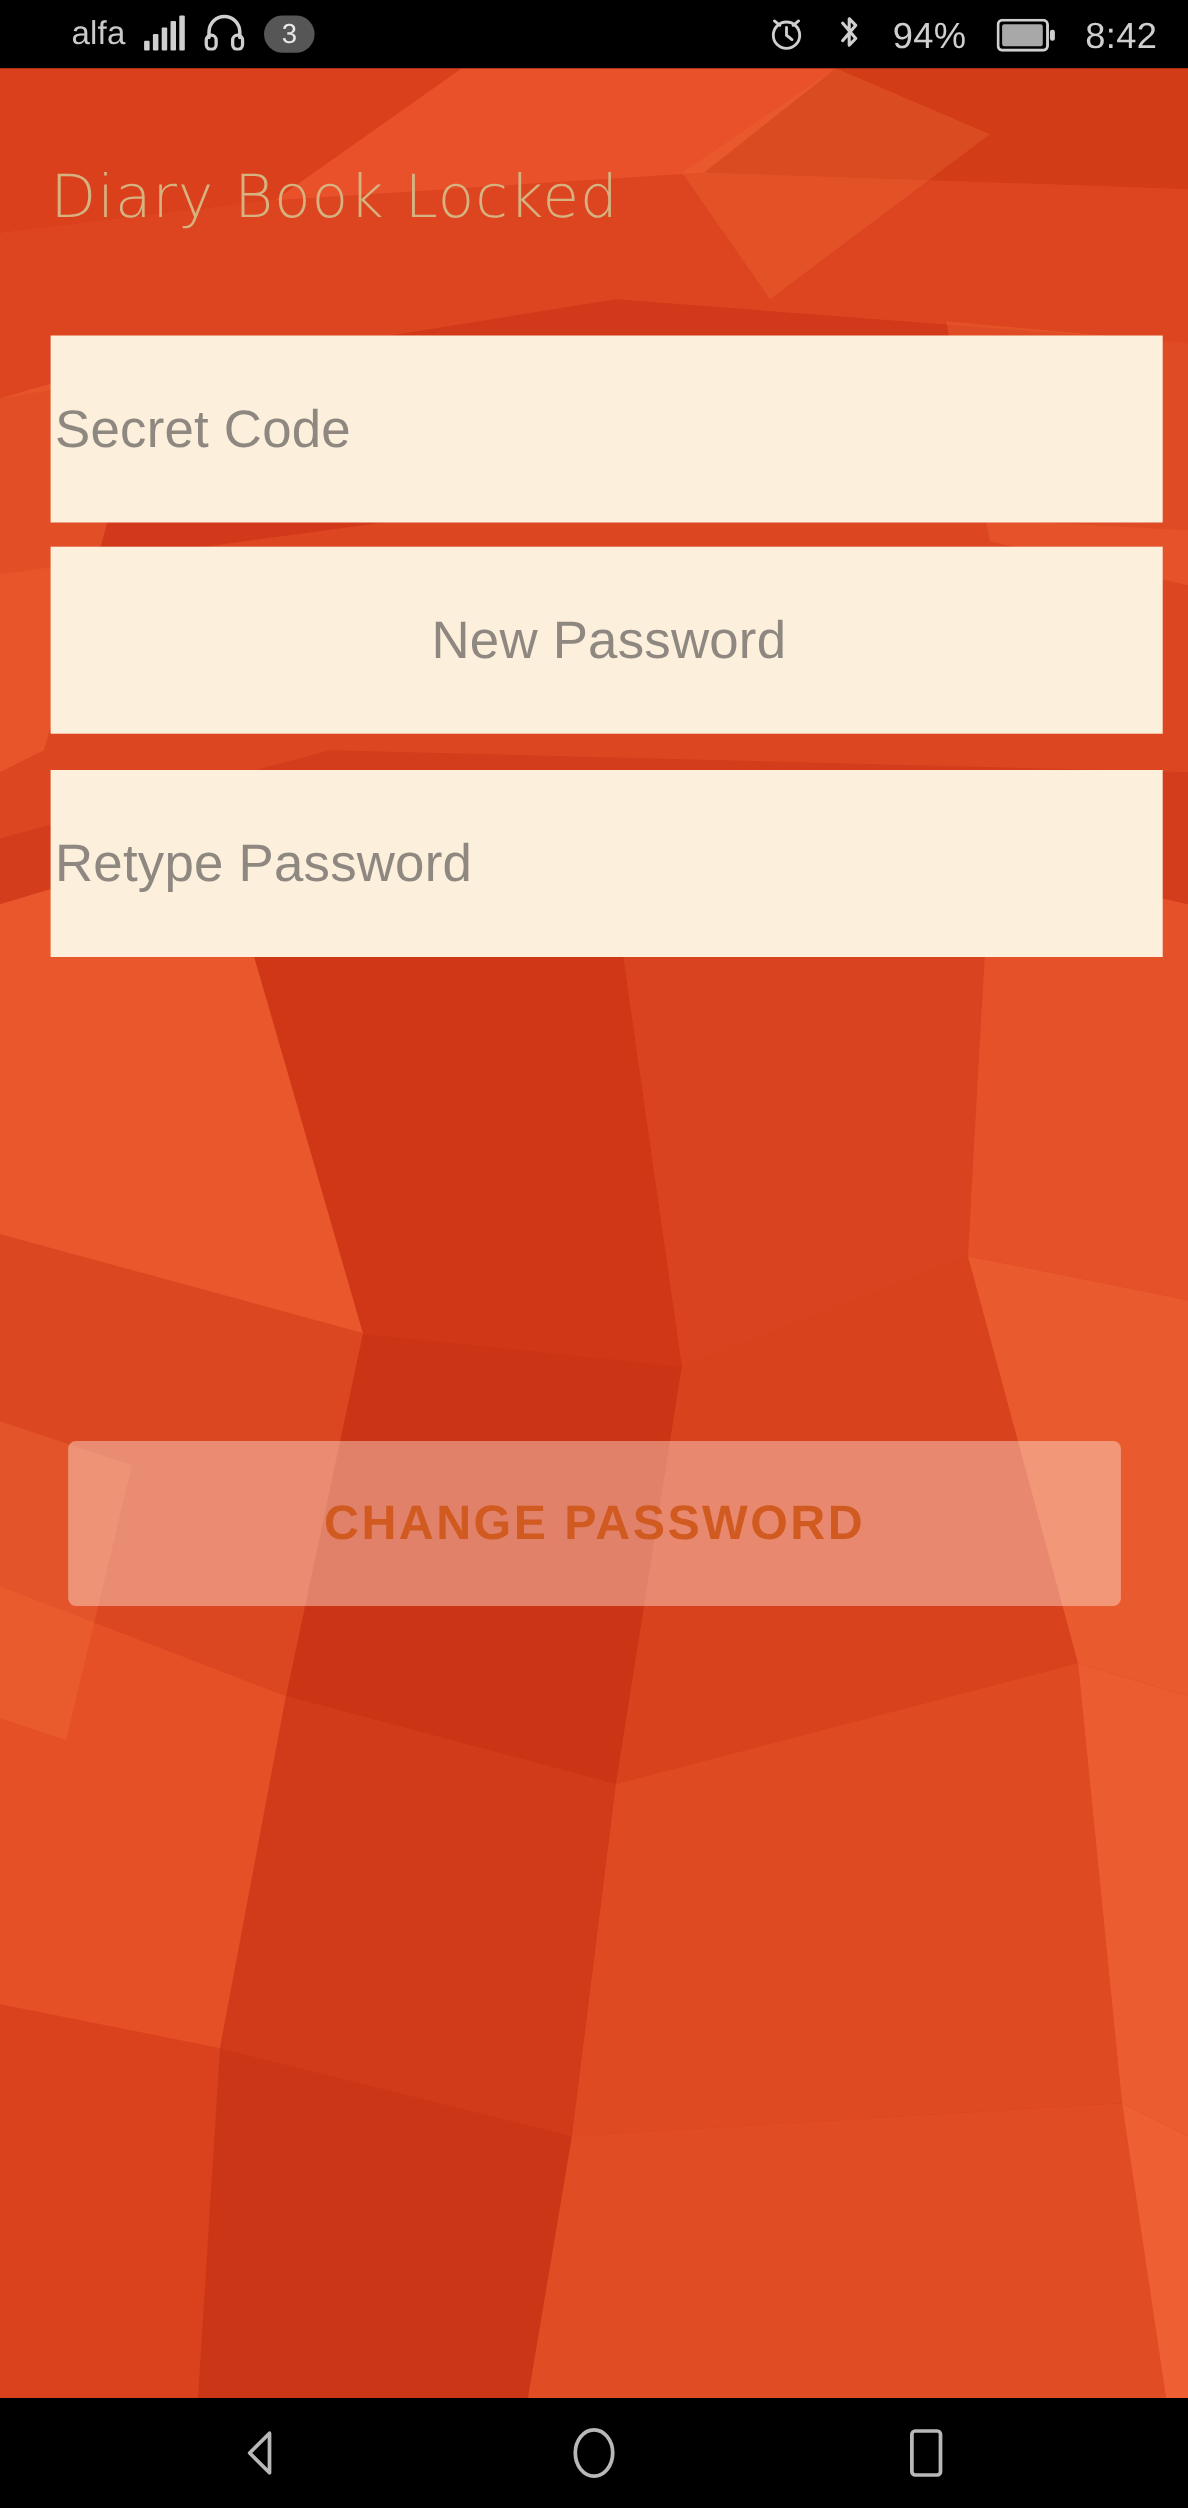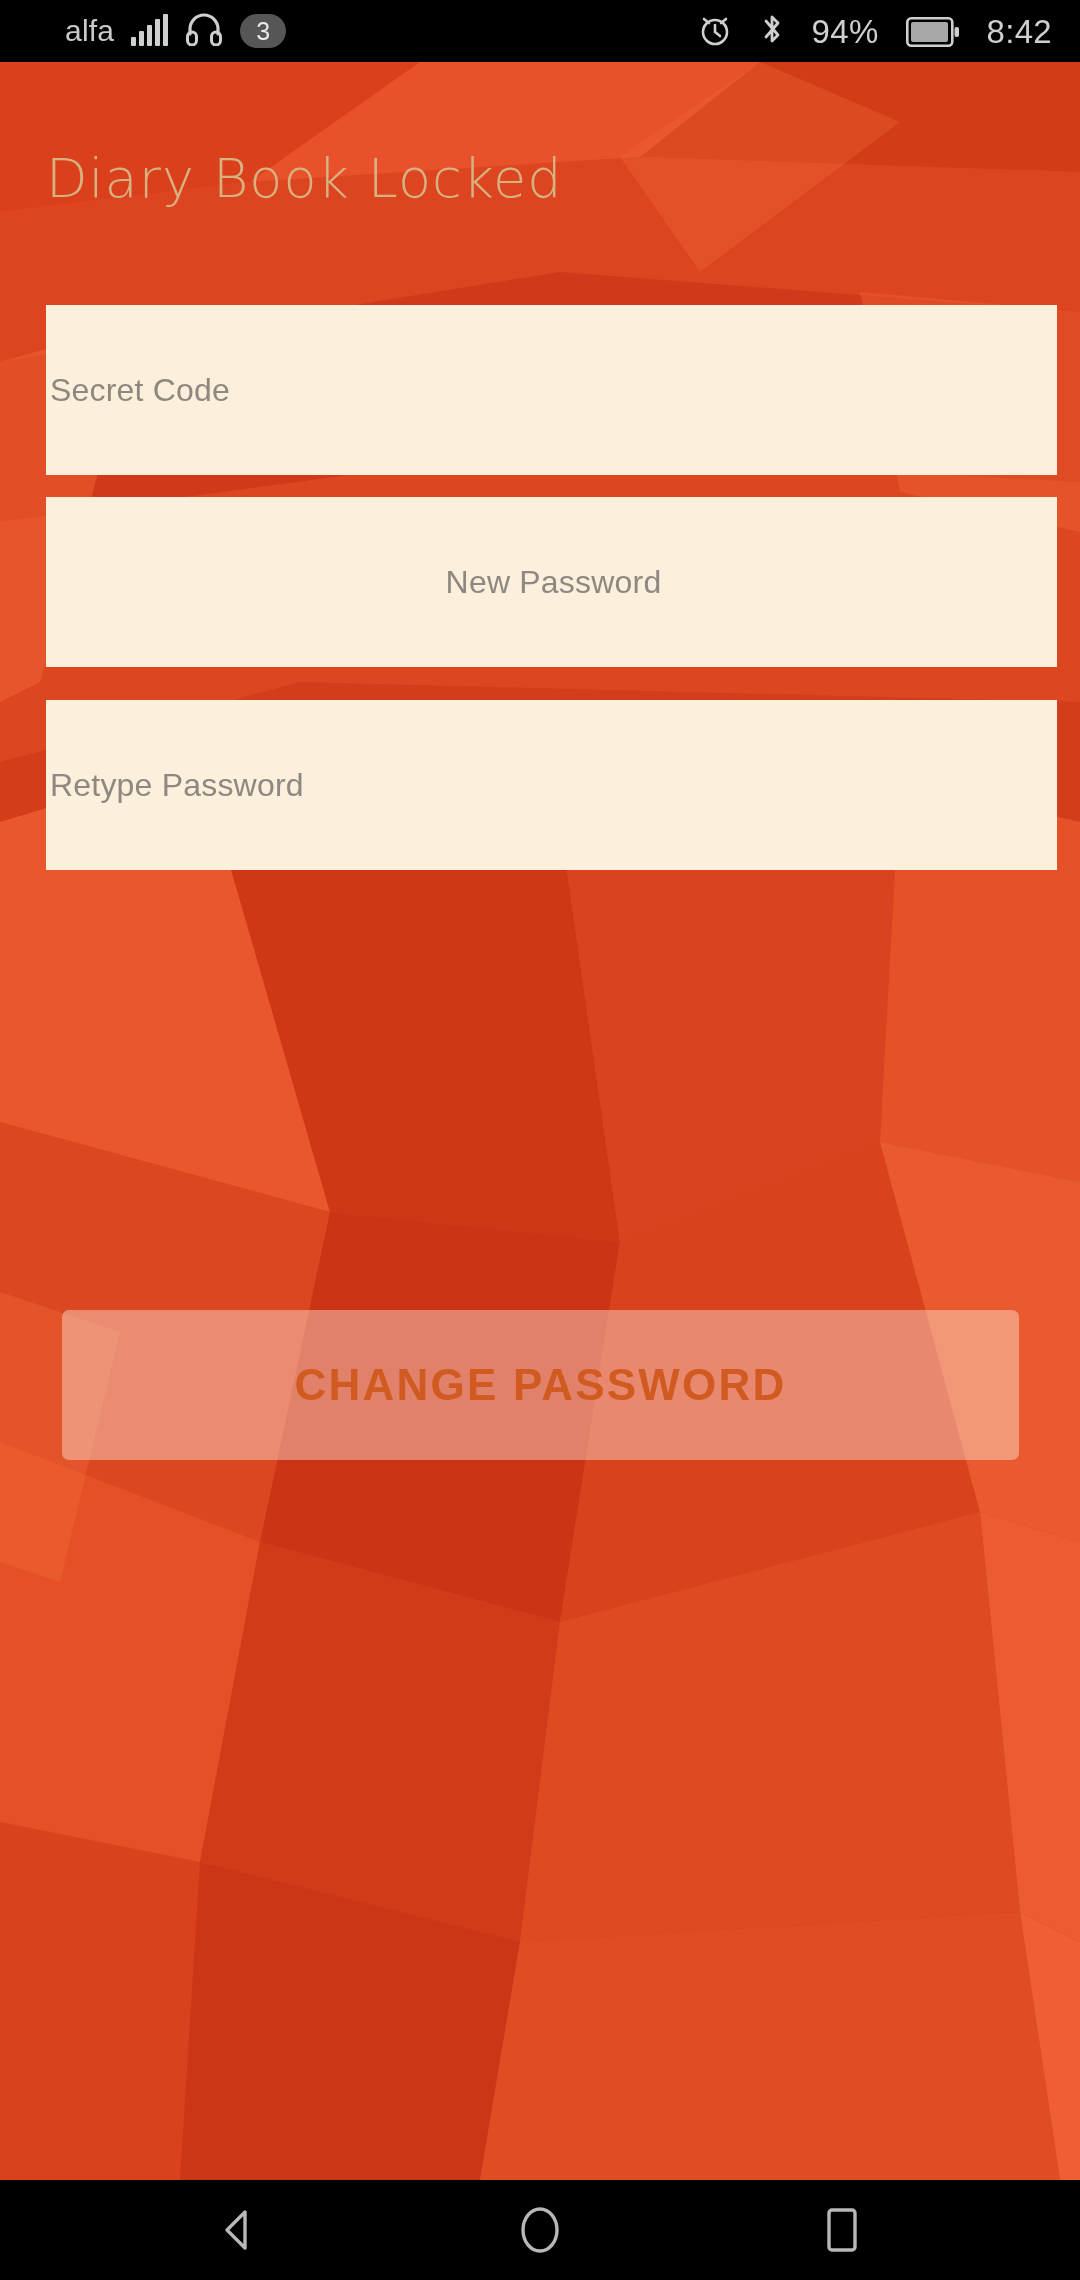--- a/index.html
+++ b/index.html
@@ -79,21 +79,21 @@
 
   .field {
     position:absolute;
     left:46px; width:1011px; height:170px;
     background:#fcefdc;
     border:none;
     display:flex; align-items:center;
     padding-left:4px;
   }
   .field-ph {
-    font-size:32px;
+    font-size:48px;
     color:#8e8880;
     font-family:"Liberation Sans", sans-serif;
     letter-spacing:0.2px;
   }
   #field-secret  { top:243px; }
   #field-newpw   { top:435px;justify-content:center; }
   #field-retype  { top:638px; }
 
   #change-password-button {
     position:absolute;

